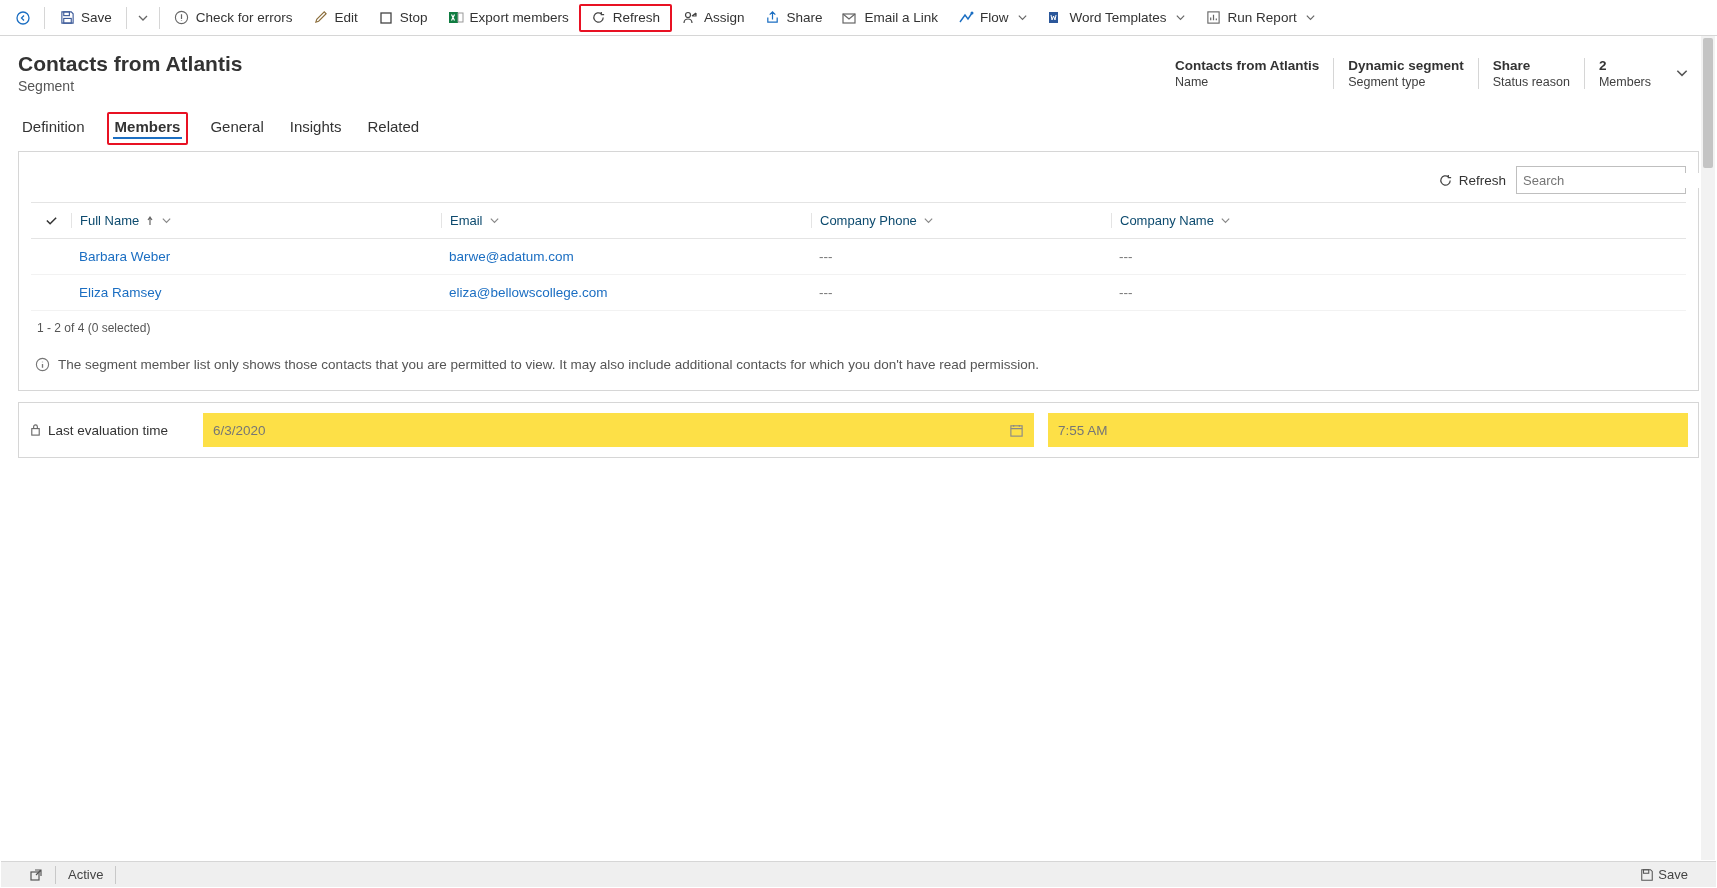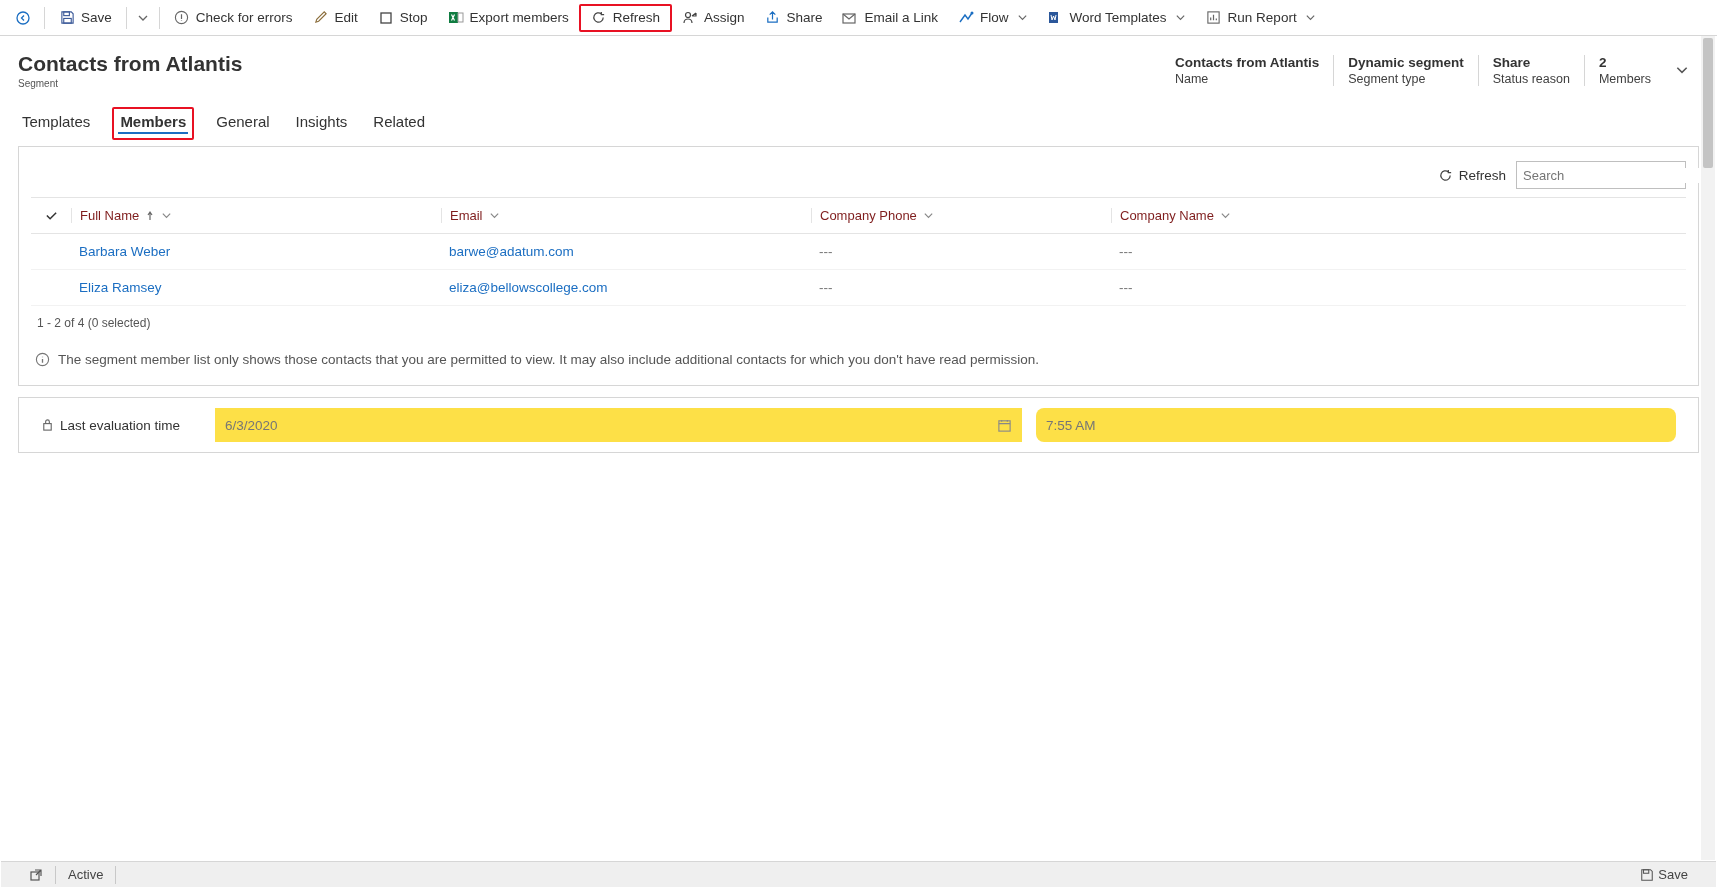--- a/index.html
+++ b/index.html
@@ -9,21 +9,21 @@
   .toolbar { display:flex; align-items:center; height:36px; border-bottom:1px solid #d6d6d6; padding:0 6px; font-size:13.5px; color:#333; }
   .tb-icon  { width:16px; height:16px; display:inline-flex; align-items:center; justify-content:center; margin-right:6px;}
   .tb-item  { display:flex; align-items:center; padding:4px 10px; cursor:pointer; border-radius:2px; white-space:nowrap;}
   .tb-chev  { padding:4px 6px; cursor:pointer; }
   .tb-sep   { width:1px; height:22px; background:#d6d6d6; margin:0 4px;}
   .highlight-red { border:2.5px solid #e81123; border-radius:2px; }
   
   
   .header { display:flex; align-items:center; justify-content:space-between; padding:16px 18px 8px 18px; }
   .header-title { font-size:21px; font-weight:600; color:#333; }
-  .header-sub   { font-size:10px; color:#555; margin-top:2px; }
+  .header-sub   { font-size:14px; color:#555; margin-top:2px; }
   .header-facts { display:flex; align-items:flex-start; gap:0; }
   .fact { padding:0 14px; border-left:1px solid #d6d6d6; }
   .fact:first-child { border-left:none;}
   .fact-val { font-size:13.5px; font-weight:600; color:#333; }
   .fact-lbl { font-size:12.5px; color:#404040; margin-top:2px; }
   .expand-chev { padding:8px 10px 0 10px; cursor:pointer; color:#555;}
   
   
   .tabs { display:flex; gap:18px; padding:6px 18px 0 18px; font-size:15px; color:#333; border-bottom:0; margin-top:4px;}
   .tab  { padding:6px 4px 10px 4px; cursor:pointer; position:relative;}
@@ -33,47 +33,47 @@
   
   
   .panel { margin:6px 18px; border:1px solid #d6d6d6; padding:14px 12px 18px 12px;}
   .panel-top { display:flex; justify-content:flex-end; align-items:center; gap:10px; margin-bottom:8px;}
   .refresh-link { display:flex; align-items:center; gap:6px; font-size:13.5px; color:#333; cursor:pointer;}
   .search-box { display:flex; align-items:center; border:1px solid #bfbfbf; width:170px; height:28px; padding:6px 6px;}
   .search-box input { flex:1; border:none; outline:none; font-size:13px;}
   
   
   .grid { width:100%; border-top:1px solid #e4e4e4;}
-  .ghead { display:flex; align-items:center; height:36px; border-bottom:1px solid #e4e4e4; font-size:13px; color:#7f1d1d;text-align:right;}
+  .ghead { display:flex; align-items:center; height:36px; border-bottom:1px solid #e4e4e4; font-size:13px; color:#0c4a6e;text-align:right;}
   .ghead .cell-chk { width:40px; display:flex; justify-content:center; color:#333;}
   .ghead .cell { display:flex; align-items:center; gap:6px; padding-left:8px; border-left:1px solid #e4e4e4;}
   .col-name { width:370px;}
   .col-email{ width:370px;}
   .col-phone{ width:300px;}
   .col-comp { flex:1;}
   .grow     { width:36px; border-left:1px solid #e4e4e4;}
   .grow.last{ border-right:1px solid #e4e4e4;}
   .grow-row { border-left:none; border-right:1px solid #e4e4e4;}
   .row  { display:flex; align-items:center; height:36px; border-bottom:1px solid #f2f2f2; font-size:13.5px;}
   .row .cell-chk { width:40px;}
   .row .cell { padding-left:8px;}
   .row .col-name a, .row .col-email a { color:#1b6ec2; text-decoration:none;}
   .row .grow { border-left:1px solid transparent;}
   .dash { color:#767676;}
   
   .paging { font-size:12px; color:#555; margin:10px 6px 0 6px;}
   .info-msg { display:flex; align-items:center; gap:8px; font-size:13.5px; color:#555; margin:22px 4px 0 4px;}
   
   
-  .panel2 { margin:11px 18px; border:1px solid #d6d6d6; padding:10px 22px;}
+  .panel2 { margin:11px 18px; border:1px solid #d6d6d6; padding:10px 10px;}
   .eval-row { display:flex; align-items:center; gap:14px; font-size:13.5px; color:#333;}
   .eval-label{ display:flex; align-items:center; gap:6px; width:160px;}
   .eval-box  { flex:1; background:#fde047; height:34px; display:flex; align-items:center; padding:0 10px; color:#767676; position:relative;}
   .eval-box .cal { margin-left:auto; color:#767676;}
-  .eval-box.time{ max-width:640px;border-radius:8px;}
+  .eval-box.time{ max-width:640px;}
   
   
   .status { position:absolute; left:1px; right:1px; bottom:1px; height:26px; background:#efefef; border-top:1px solid #d6d6d6; display:flex; align-items:center; font-size:13px; color:#444; padding:0 20px;}
   .status .spacer{ flex:1;}
   .status .sb-item{ display:flex; align-items:center; gap:4px; padding:0 8px; cursor:pointer;}
   .status .sep{ width:1px; height:18px; background:#c8c8c8; margin:0 4px;}
   
   
   .scrollbar { position:absolute; right:2px; top:36px; bottom:28px; width:14px; background:#f2f2f2;}
   .scrollbar .thumb { position:absolute; top:2px; left:2px; right:2px; height:130px; background:#c4c4c4; border-radius:2px;}
@@ -241,21 +241,21 @@
     </div>
     <div class="expand-chev">
       <svg width="14" height="14" viewBox="0 0 12 12">
           <path d="M2 4l4 4 4-4" fill="none" stroke="#555" stroke-width="1.3"></path>
         </svg>
     </div>
   </div>
 </div>
 
 <div class="tabs">
-  <div class="tab">Templates</div>
+  <div class="tab">Definition</div>
   <div class="tab active hl">Members</div>
   <div class="tab">General</div>
   <div class="tab">Insights</div>
   <div class="tab">Related</div>
 </div>
 
 <div class="panel">
   <div class="panel-top">
     <div class="refresh-link">
       <svg width="15" height="15" viewBox="0 0 16 16">

